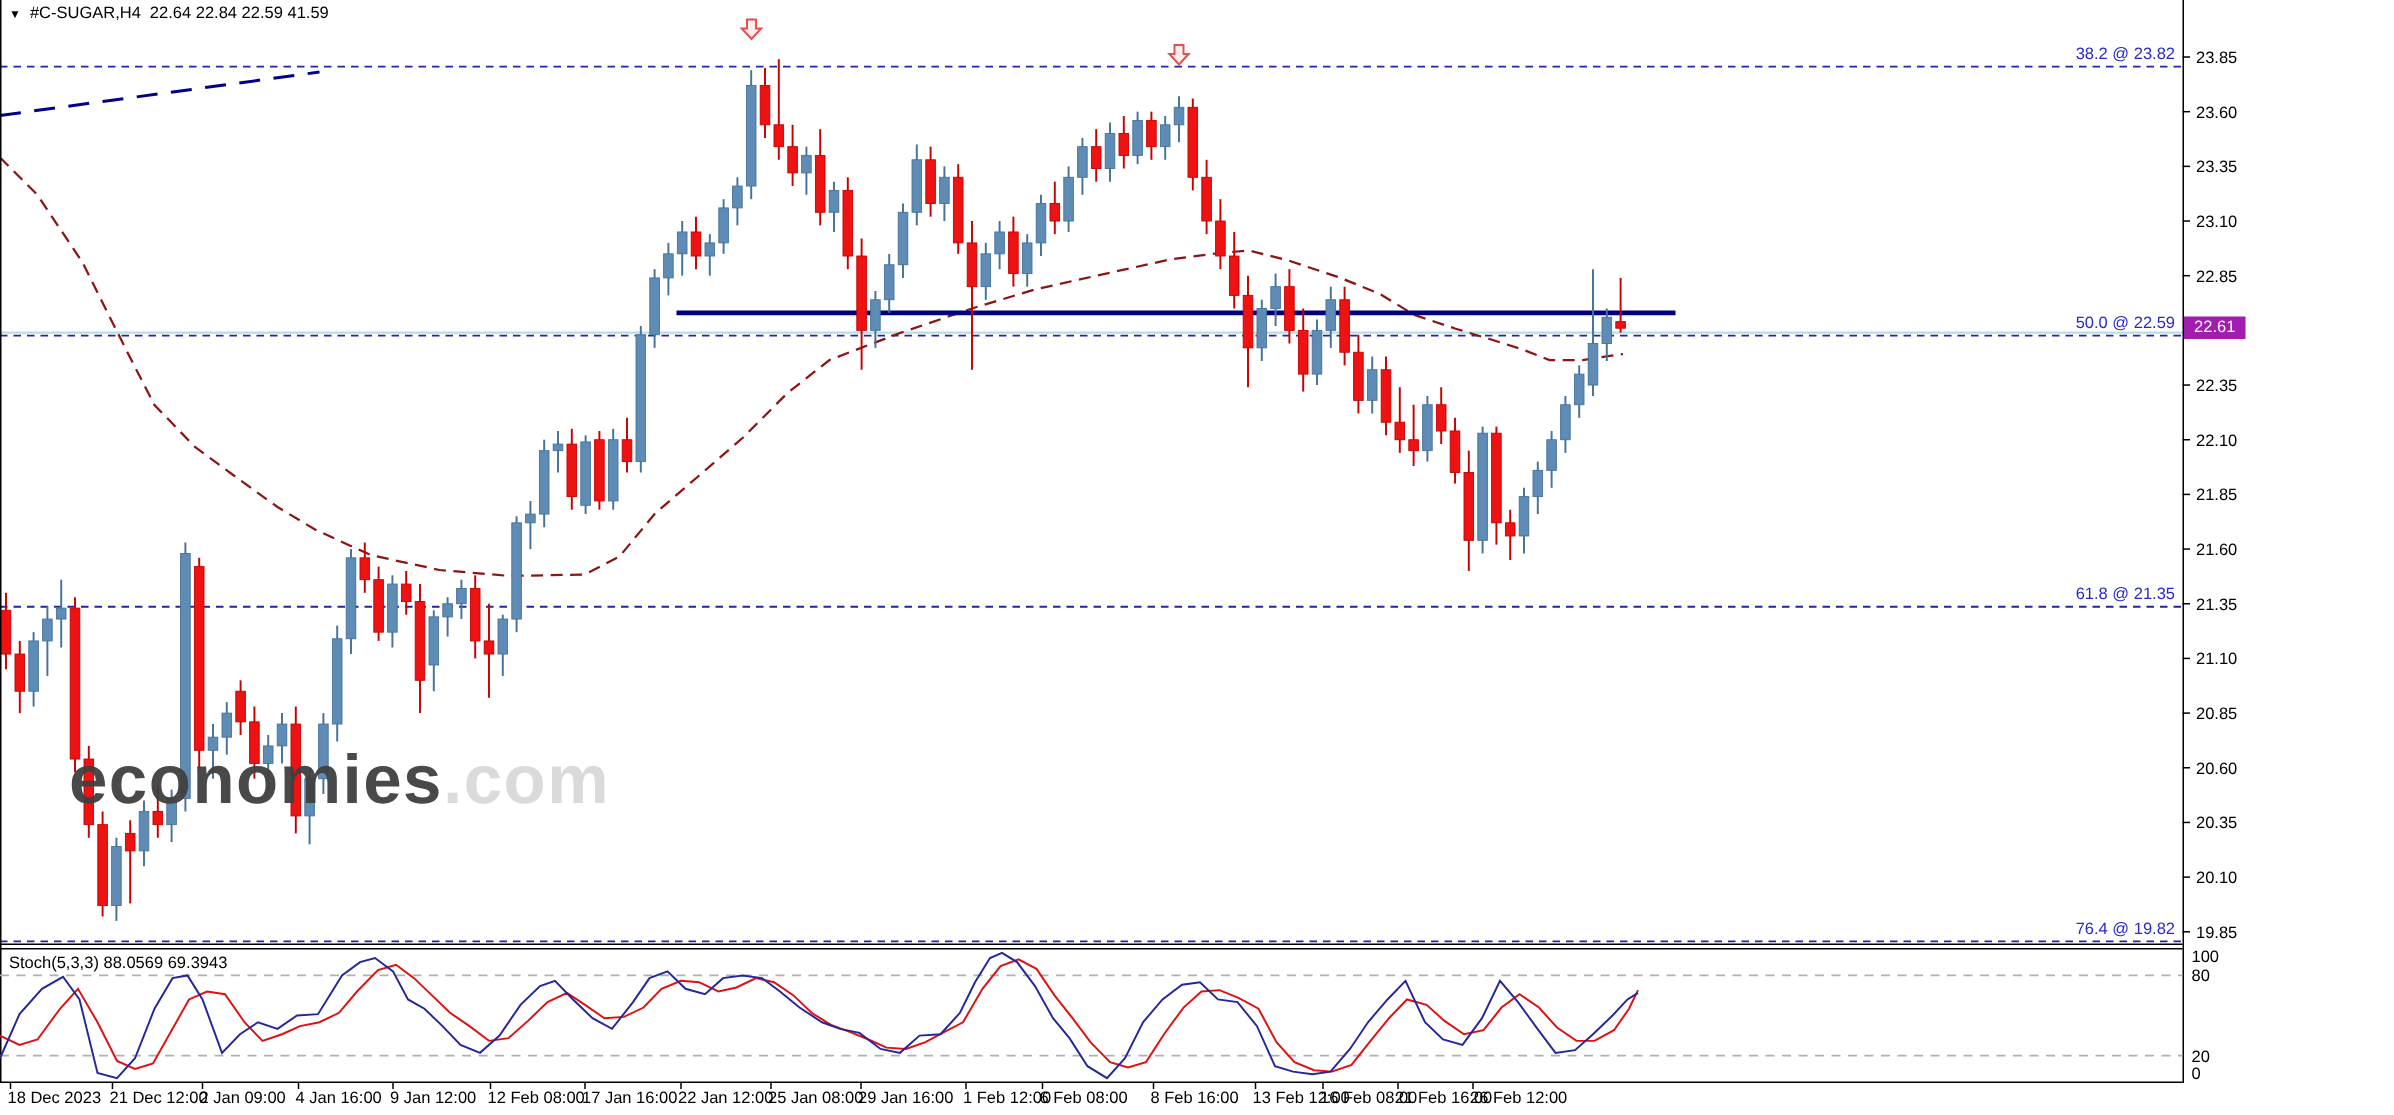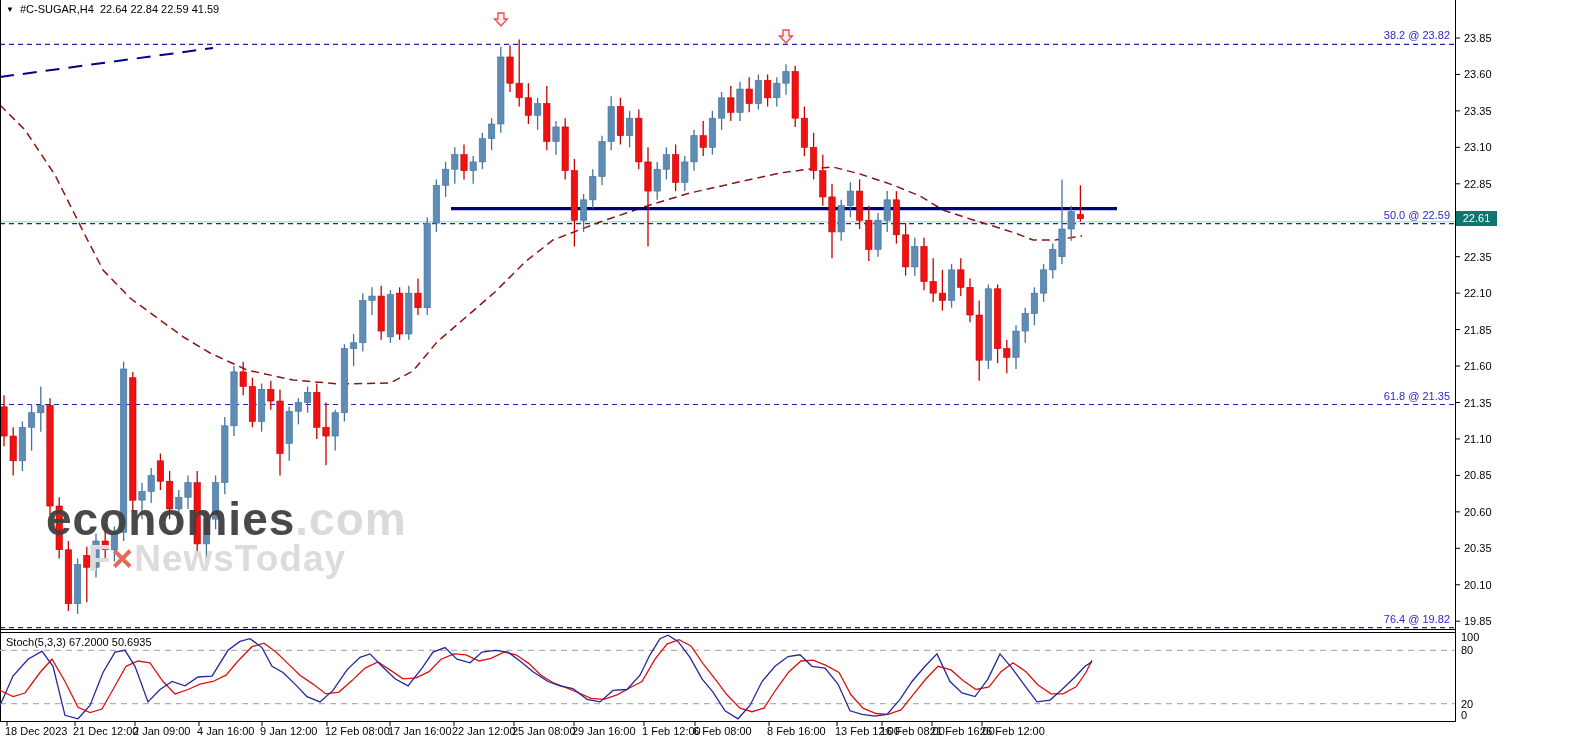--- a/index.html
+++ b/index.html
@@ -8,21 +8,21 @@
   #chart-svg{position:absolute;left:0;top:0;}
   .hdr{position:absolute;left:6px;top:3px;font-size:11px;color:#000;display:flex;gap:6px;align-items:center;}
   .tri{font-size:8px;color:#000;}
   .stoch-label{position:absolute;left:6px;top:636px;font-size:11px;color:#000;}
   .wm1{position:absolute;left:46px;top:492px;font-size:46px;font-weight:bold;letter-spacing:1px;opacity:.95;}
   .wm1 .brand{color:#404040;}
   .wm1 .dom{color:#d9d9d9;font-weight:bold;}
   .wm2{position:absolute;left:88px;top:538px;font-size:37px;font-weight:bold;color:#dcdcdc;letter-spacing:1px;}
   .wm2 .fx{color:#dcdcdc;}
   .wm2 .x{color:#e46a5f;}
-  .price-tag{position:absolute;left:1456px;width:41px;height:15px;background:#0f766e;color:#fff;
+  .price-tag{position:absolute;left:1456px;width:41px;height:15px;background:#a21caf;color:#fff;
              font-size:11px;text-align:center;line-height:15px;}
 </style>
 </head>
 <body>
 
 <div id="screen">
 
   <svg id="chart-svg" width="1596" height="743">
       <line x1="0" y1="44.374000000000166" x2="1455" y2="44.374000000000166" stroke="#2323a8" stroke-width="1.2" stroke-dasharray="5 4"></line>
       <text x="1450" y="39.374000000000166" fill="#2929c8" font-size="11" text-anchor="end" font-family="&quot;Liberation Sans&quot;,sans-serif">38.2 @ 23.82</text>
@@ -354,19 +354,18 @@
       <line x1="982" y1="722" x2="982" y2="726" stroke="#000000" stroke-width="1"></line>
       <text x="980" y="735" fill="#000" font-size="11" text-anchor="start" font-family="&quot;Liberation Sans&quot;,sans-serif">26 Feb 12:00</text>
     </svg>
 
   <div class="hdr">
     <span class="tri">▼</span>
     <span>#C-SUGAR,H4</span>
     <span>22.64 22.84 22.59 41.59</span>
   </div>
 
-  <div class="stoch-label">Stoch(5,3,3) 67.2000 50.6935</div>
+  <div class="stoch-label">Stoch(5,3,3) 88.0569 69.3943</div>
 
   <div class="wm1"><span class="brand">economies</span><span class="dom">.com</span></div>
-  <div class="wm2"><span class="fx">F</span><span class="x">×</span><span>NewsToday</span></div>
 
   <div class="price-tag" id="price-tag" style="top: 211.292px;">22.61</div>
 </div>
 
 </body></html>

